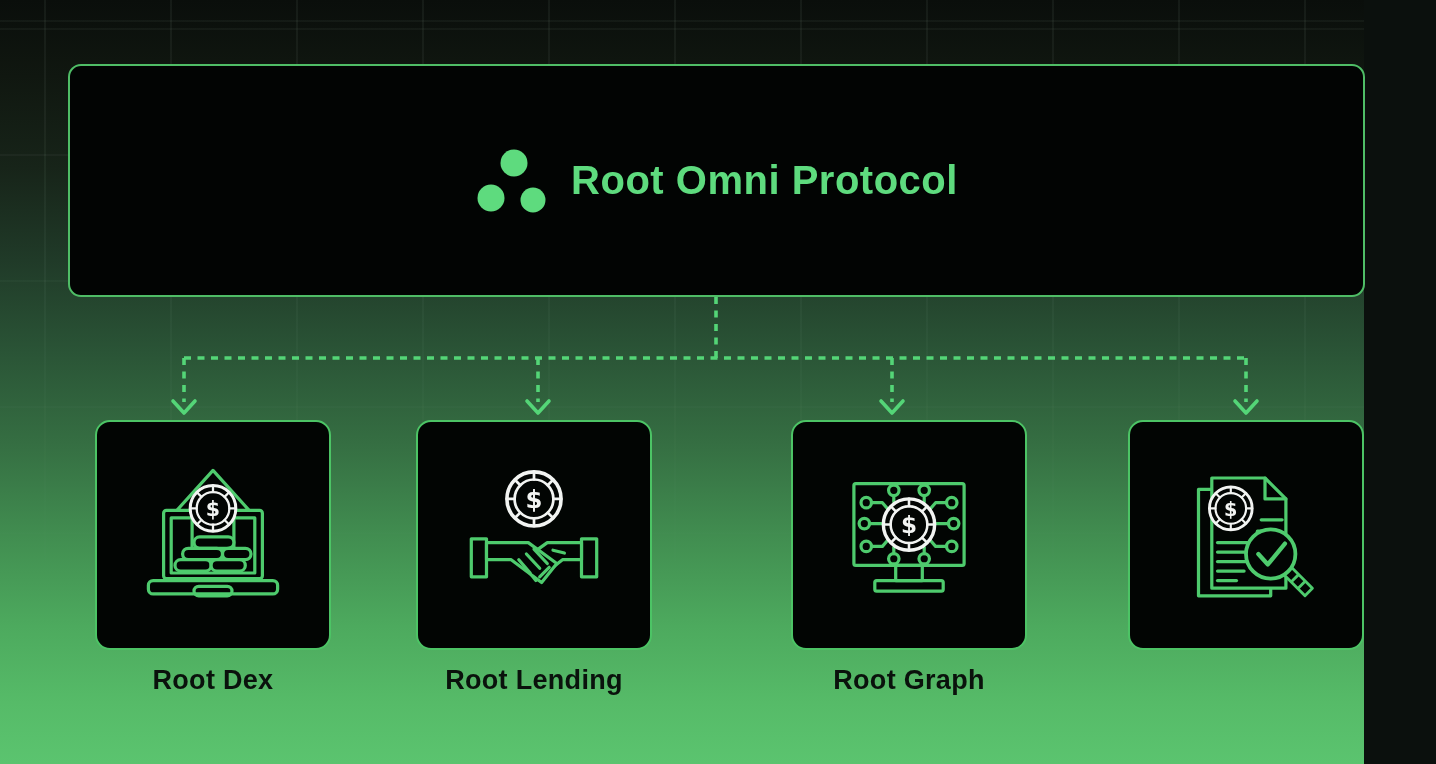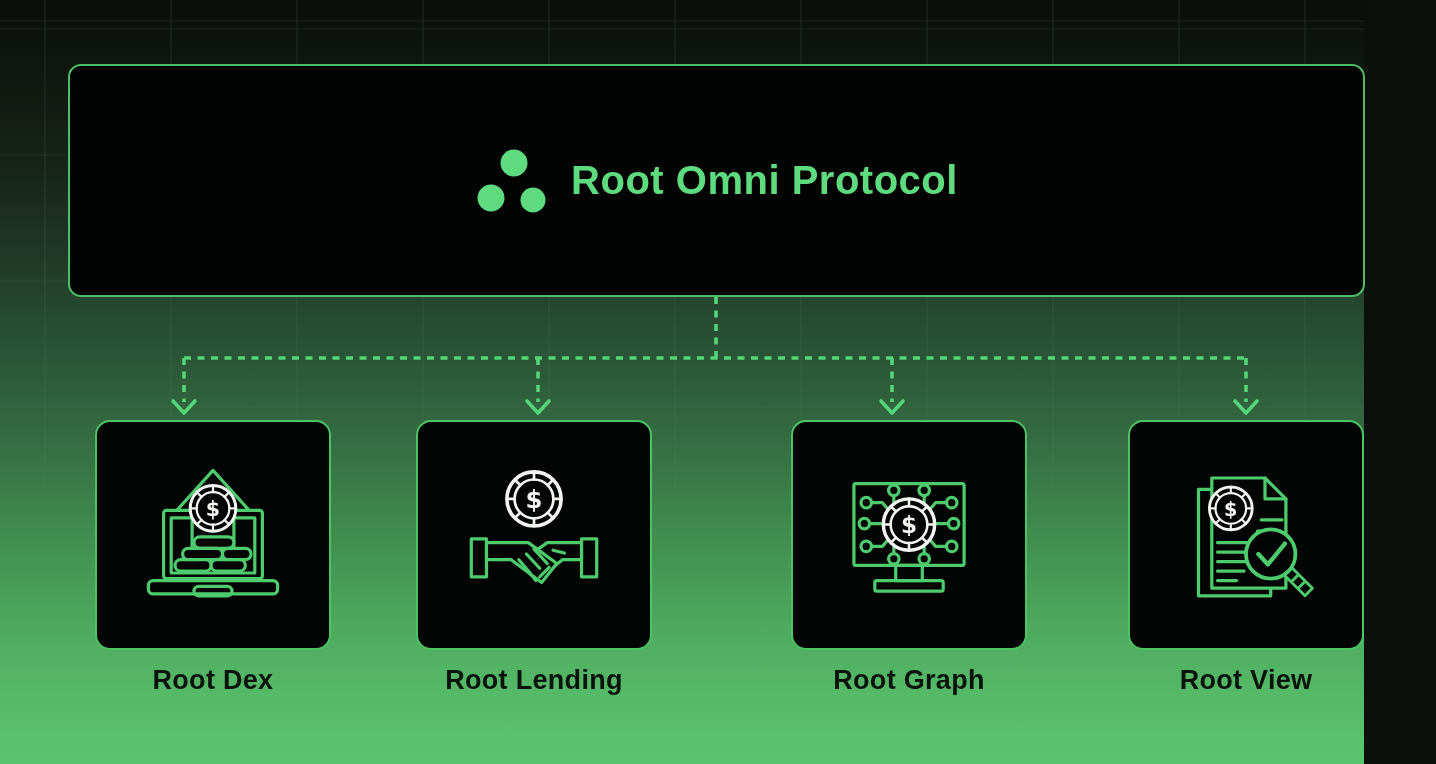--- a/index.html
+++ b/index.html
@@ -200,15 +200,14 @@
           <line x1="50" y1="128" x2="70" y2="128"></line>
           <polygon points="128.3,114.5 149.9,136.1 142.1,143.9 120.5,122.3" fill="#020503" stroke-width="3"></polygon>
           <line x1="128.5" y1="128.5" x2="134.5" y2="122.5" stroke-width="3"></line>
           <line x1="135.5" y1="135.5" x2="141.5" y2="129.5" stroke-width="3"></line>
           <circle cx="106" cy="100" r="26" fill="#020503" stroke-width="4"></circle>
           <polyline points="93,100 103,111 121,89" stroke-width="4.5"></polyline>
         </g>
         <use href="#coin-chip" class="coin" transform="translate(64,52) scale(0.75)"></use>
       </svg>
     </div>
-    <div class="node-label">Root View</div>
   </div>
 </div>
 
 </body></html>

